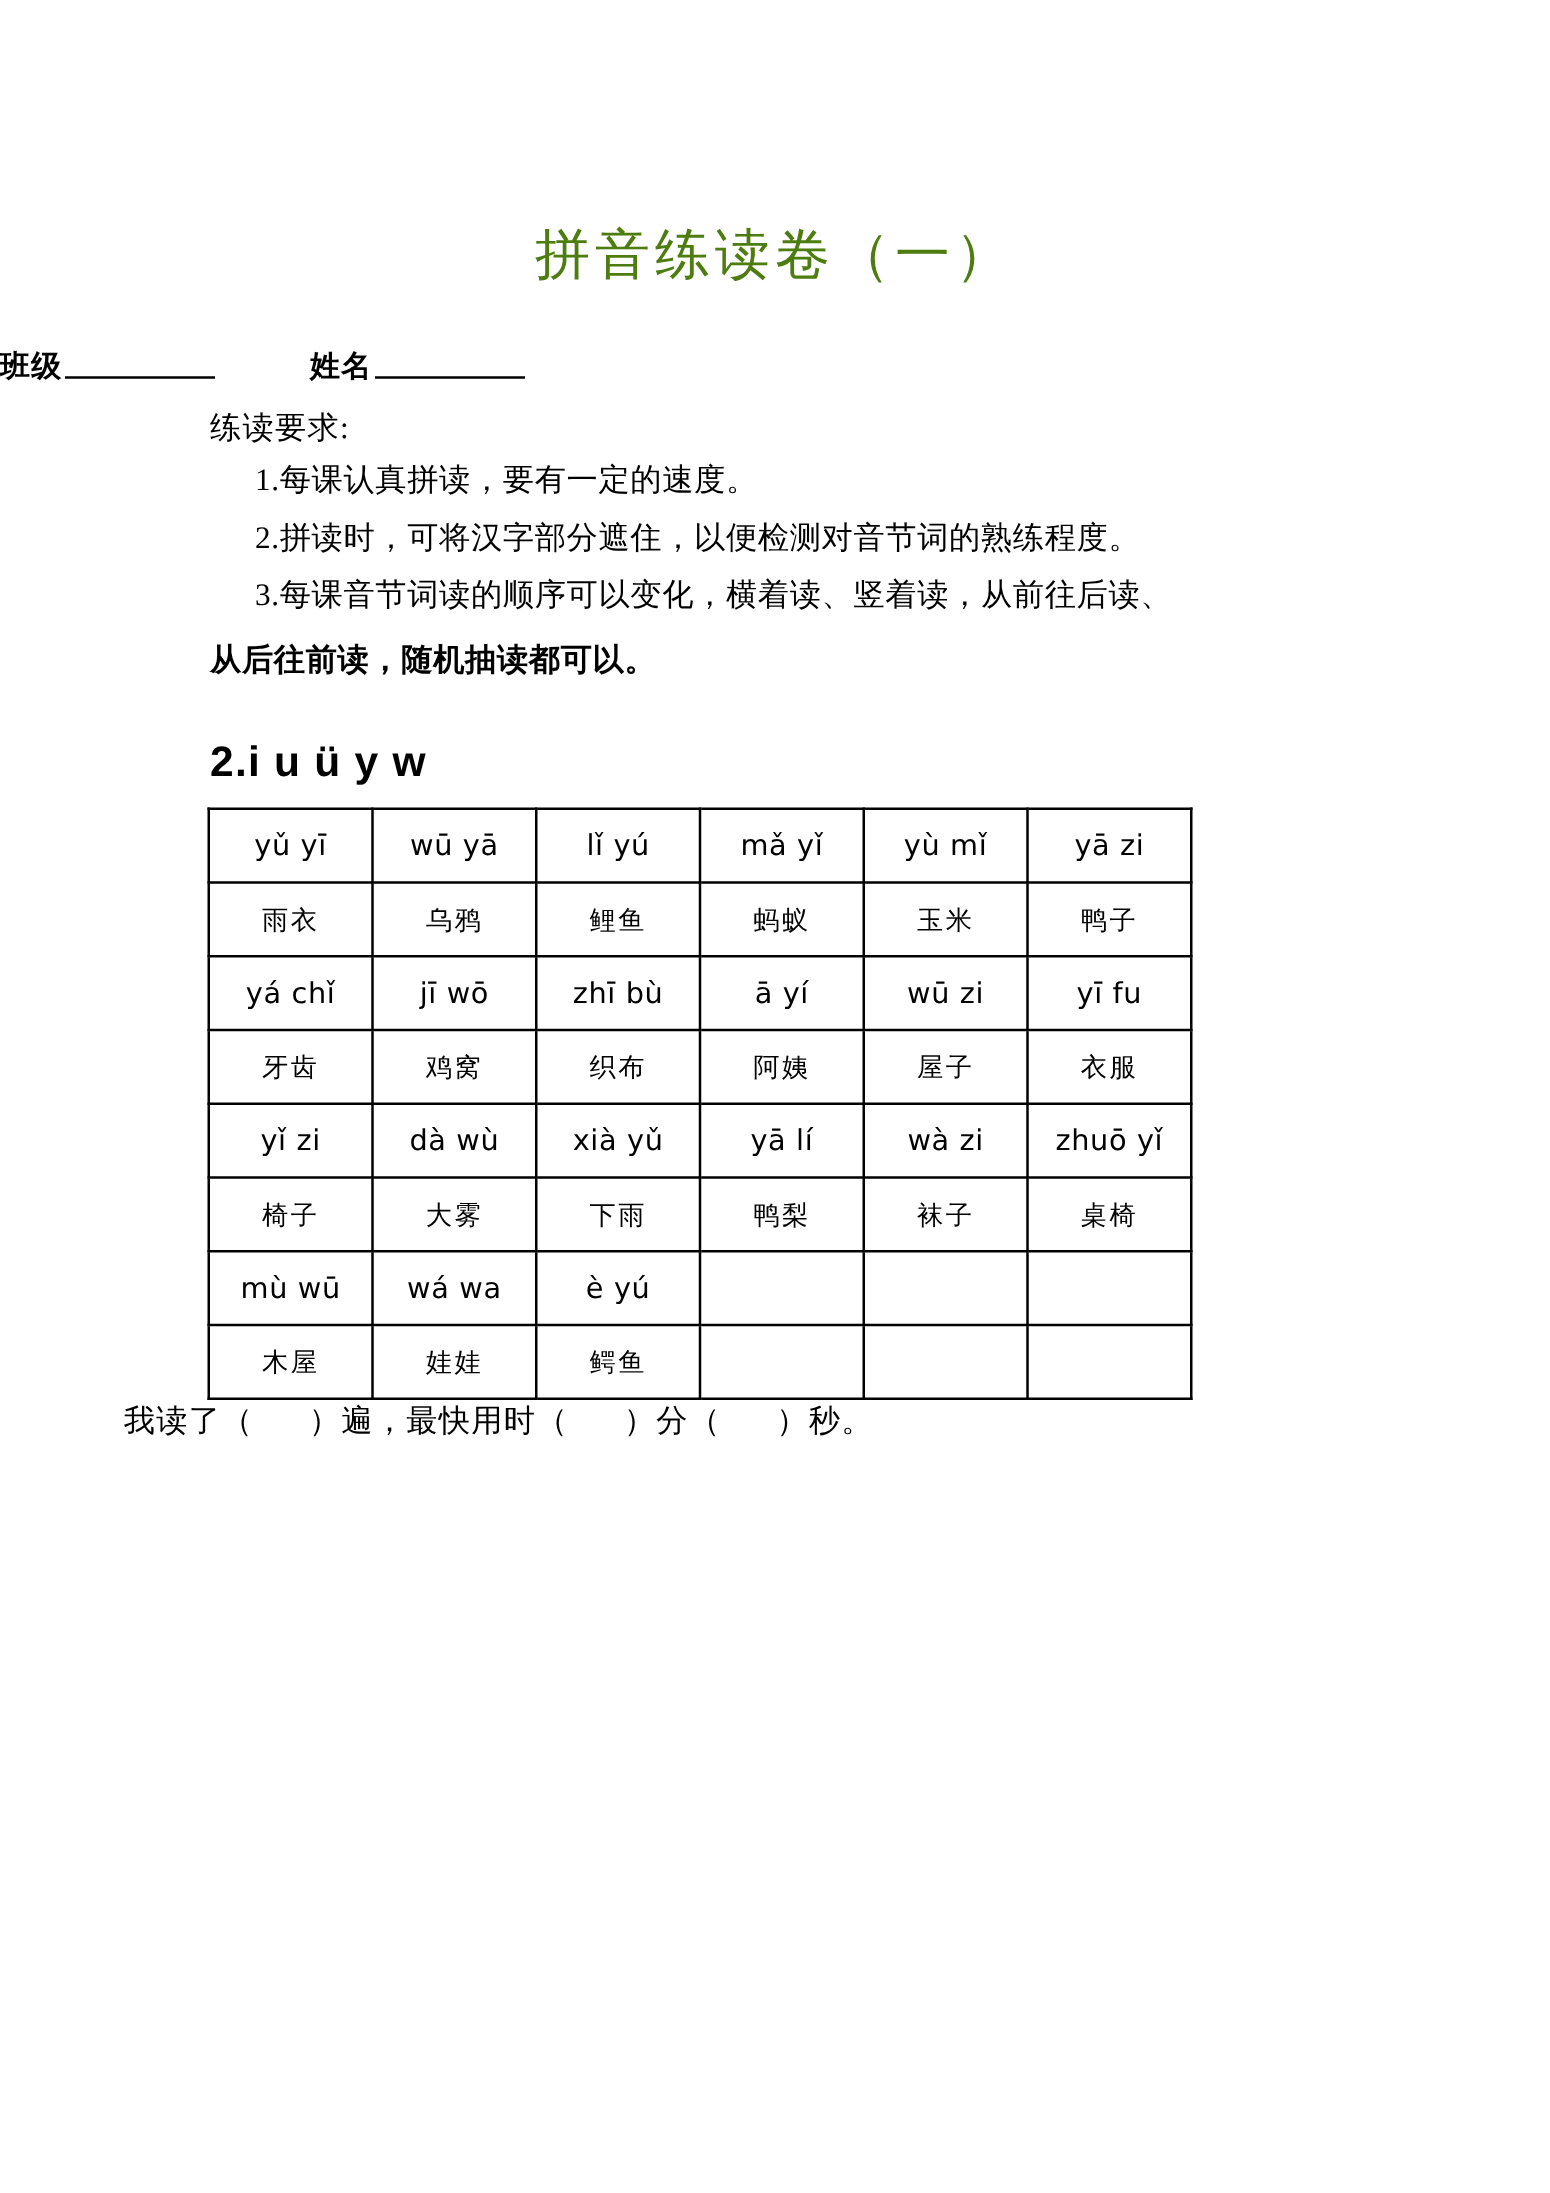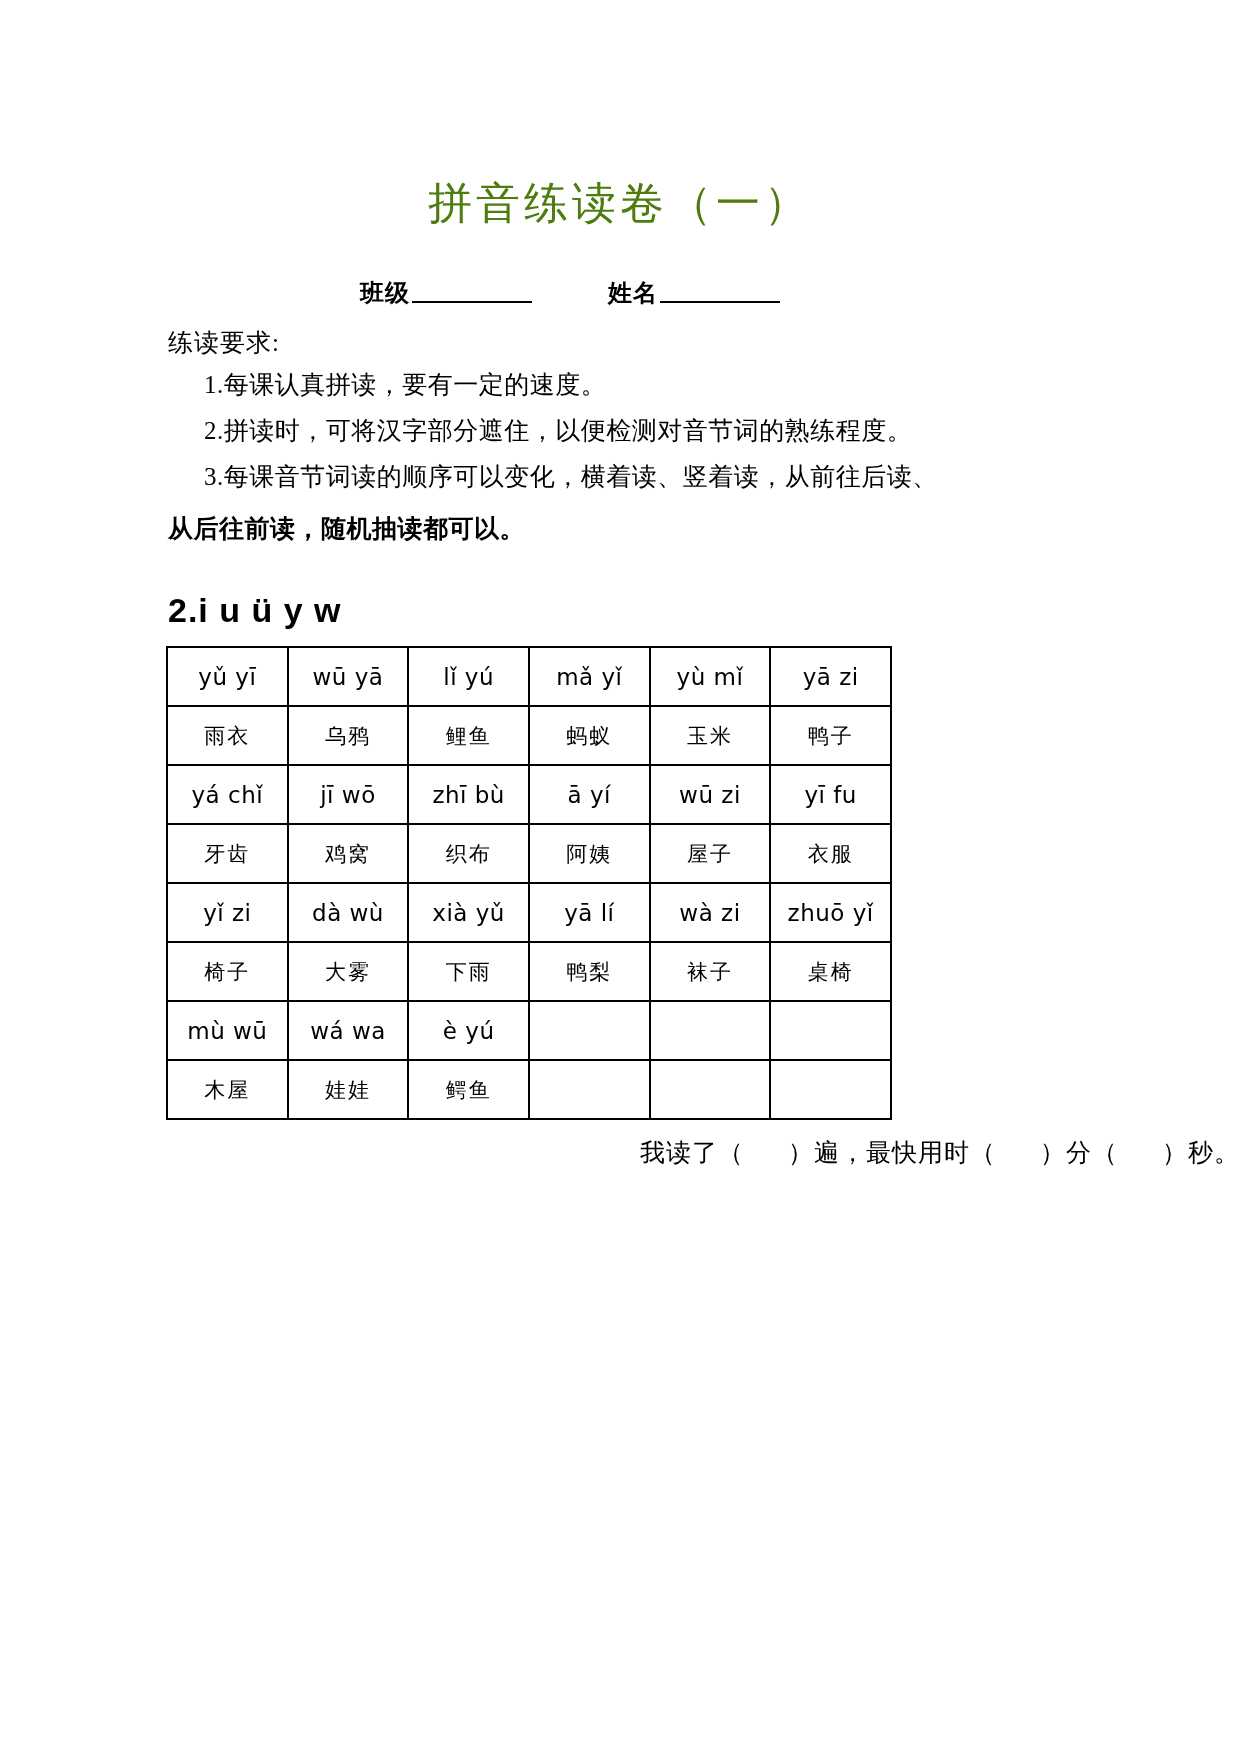--- a/index.html
+++ b/index.html
@@ -28,21 +28,20 @@
     font-size: 44px;
     font-weight: normal;
     letter-spacing: 4px;
     font-family: "Liberation Serif", "DejaVu Serif", serif;
     margin: 0;
     padding-top: 178px;
     line-height: 1.2;
   }
   .id-line {
     margin-top: 46px;
-    padding-left: 360px;
     font-size: 24px;
     font-weight: bold;
     letter-spacing: 1px;
     font-family: "Liberation Serif", "DejaVu Serif", serif;
   }
   .id-field {
     display: inline-block;
     white-space: nowrap;
   }
   .id-label { font-weight: bold; }
@@ -89,21 +88,21 @@
     letter-spacing: 1px;
   }
 
   .table-wrap {
     margin-top: 16px;
     padding-left: 166px;
     padding-right: 0;
   }
   table.word-table {
     border-collapse: collapse;
-    width: 726px;
+    width: 788px;
     table-layout: fixed;
   }
   table.word-table td {
     border: 2px solid #000;
     height: 57px;
     text-align: center;
     vertical-align: middle;
     padding: 0;
   }
   td.pinyin {
@@ -113,24 +112,23 @@
   }
   td.hanzi {
     font-family: "Liberation Serif", "DejaVu Serif", serif;
     font-size: 21px;
     letter-spacing: 2px;
   }
   td.empty { }
 
   .footer-line {
     padding-left: 99px;
-    margin-top: 16px;
-    font-size: 25px;
-    letter-spacing: 1px;
-    text-align: right;
+    margin-top: 0;
+    font-size: 25px;
+    letter-spacing: 1px;
   }
   .paren-blank { display: inline-block; width: 44px; }
 </style>
 </head>
 <body>
 
 <div class="page">
 
   <h1 class="title">拼音练读卷（一）</h1>
 

